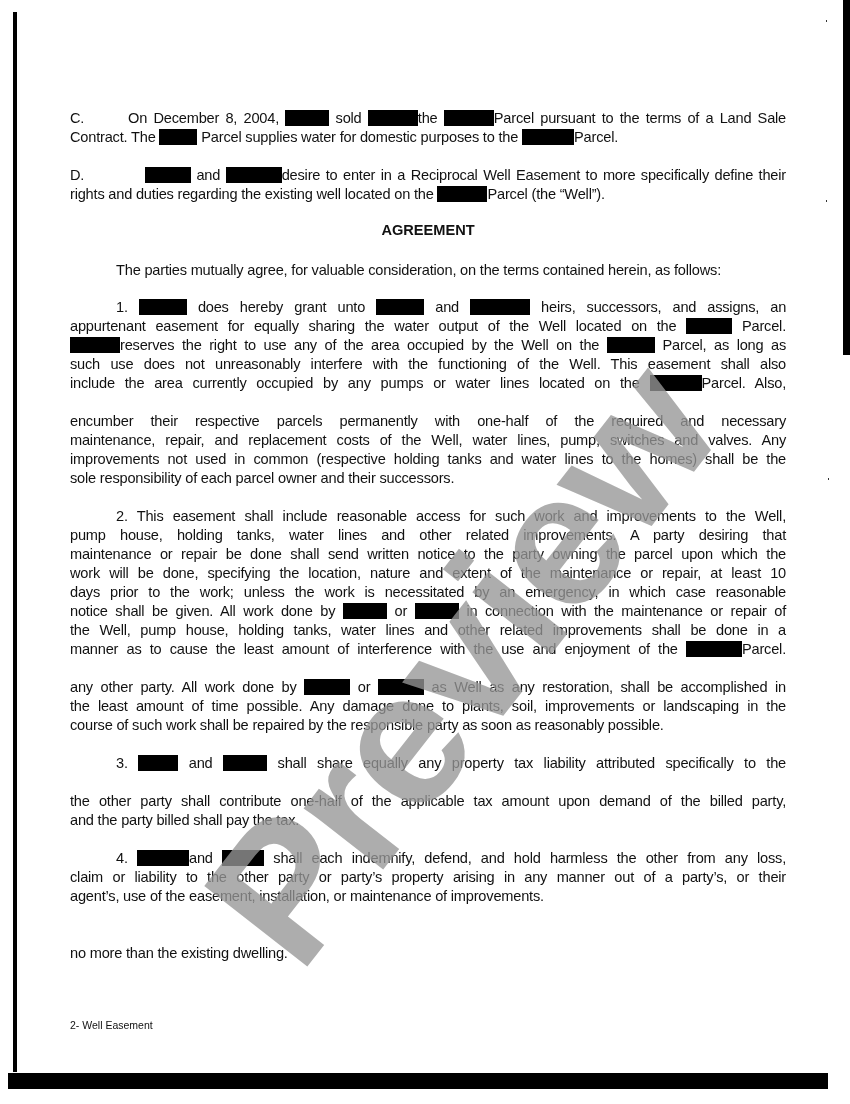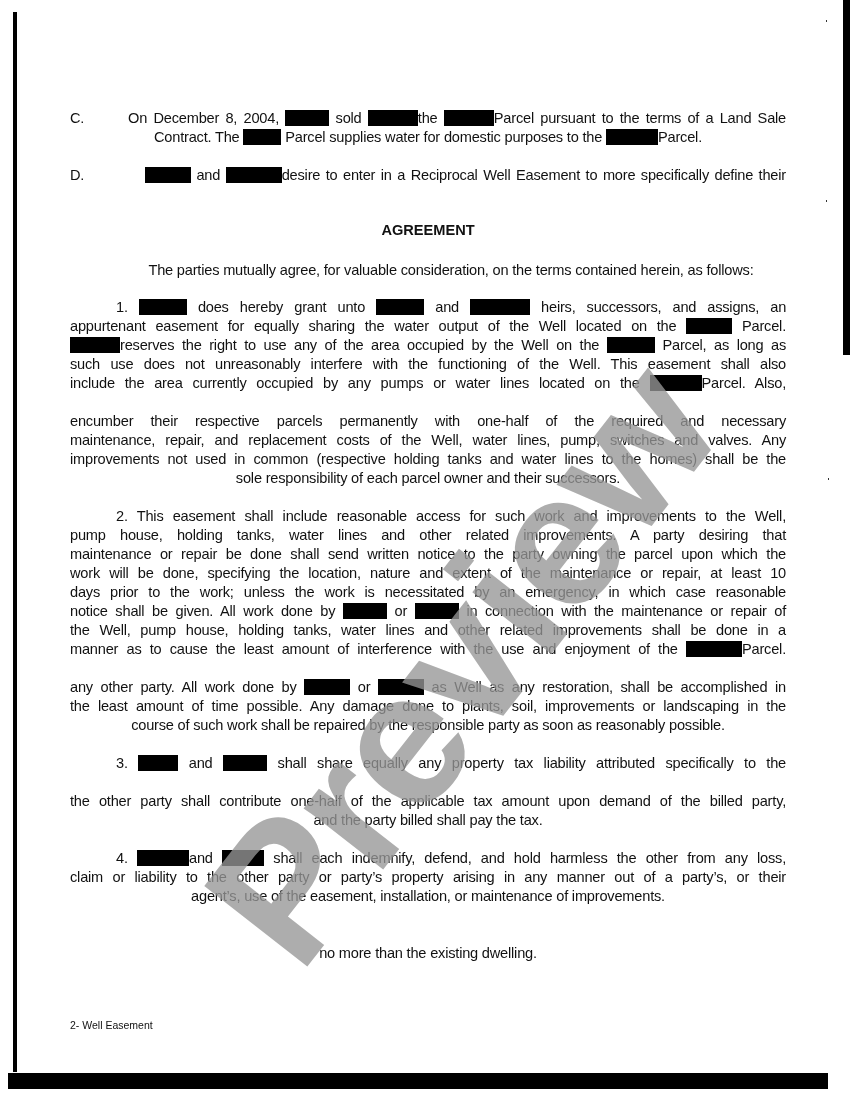--- a/index.html
+++ b/index.html
@@ -8,21 +8,21 @@
     font-family: "Liberation Sans", sans-serif; color: #111;
   }
   .page { position: absolute; left: 0; top: 0; width: 850px; height: 1104px; }
   .edge-left { position: absolute; left: 13px; top: 12px; width: 4px; height: 1060px; background: #000; }
   .edge-right { position: absolute; left: 843px; top: 0; width: 7px; height: 355px; background: #000; }
   .bottom-bar { position: absolute; left: 8px; top: 1073px; width: 820px; height: 16px; background: #000; }
   .speck { position: absolute; width: 1px; height: 2px; background: #333; }
 
   .line {
     position: absolute; left: 70px; width: 716px; font-size: 14.6px; line-height: 19px;
-    white-space: nowrap; letter-spacing: -0.2px; text-align: center;
+    white-space: nowrap; letter-spacing: -0.2px;
   }
   .line.just { text-align: justify; text-align-last: justify; }
   .indent { display: inline-block; width: 46px; }
   .r { display: inline-block; background: #000; height: 16px; vertical-align: -3px; }
   .heading { position: absolute; left: 0; width: 856px; text-align: center; font-weight: bold; font-size: 14.6px; top: 222px; }
   .footer { position: absolute; left: 70px; top: 1019px; font-size: 10.5px; }
 
   .watermark {
     position: absolute; left: 60px; top: 555px; width: 800px; text-align: center;
     font-family: "Liberation Sans", sans-serif; font-weight: bold; font-size: 190px;
@@ -54,20 +54,24 @@
     <span class="r" style="width:38px"></span>
     <span>Parcel supplies water for domestic purposes to the</span>
     <span class="r" style="width:52px"></span><span>Parcel.</span>
   </div>
 
   <div class="line just" style="top:166px">
     <span>D.</span>&nbsp;&nbsp;&nbsp;&nbsp;&nbsp;&nbsp;&nbsp;&nbsp;&nbsp;&nbsp;
     <span class="r" style="width:46px"></span>
     <span>and</span>
     <span class="r" style="width:56px"></span><span>desire to enter in a Reciprocal Well Easement to more specifically define their</span>
+  </div>
+  <div class="line" style="top:185px">
+    <span>rights and duties regarding the existing well located on the</span>
+    <span class="r" style="width:50px"></span><span>Parcel (the “Well”).</span>
   </div>
 
   <div class="heading">AGREEMENT</div>
 
   <div class="line" style="top:261px">
     <span class="indent"></span><span>The parties mutually agree, for valuable consideration, on the terms contained herein, as follows:</span>
   </div>
 
   <div class="line just" style="top:298px">
     <span class="indent"></span><span>1.</span>

